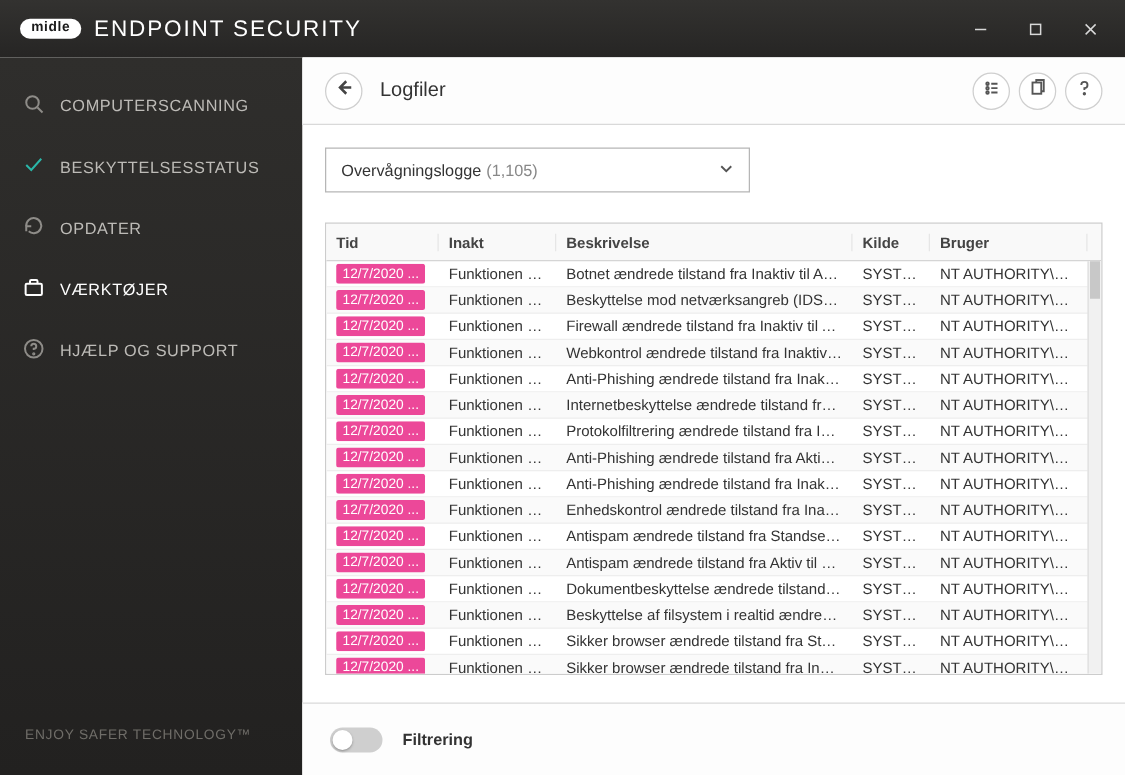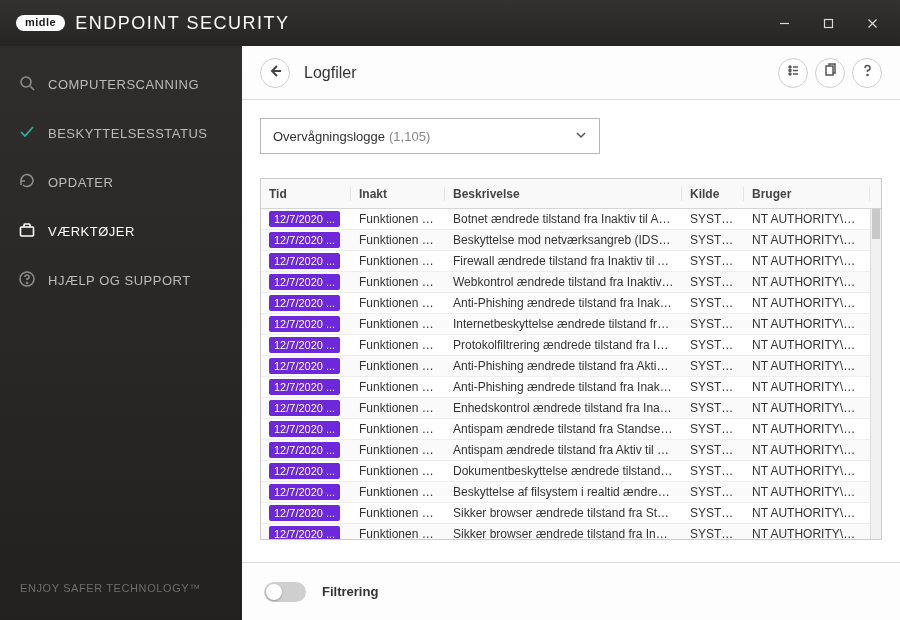--- a/index.html
+++ b/index.html
@@ -39,21 +39,21 @@
 
     .table-wrap { margin:24px 18px 0 18px; border:1px solid #ccc; height:362px; overflow:hidden; position:relative;}
     .table-head, .row { display:grid; grid-template-columns: 90px 94px 237px 62px 126px 9px; align-items:center;}
     .table-head { height:30px; background:#f9f9f9; border-bottom:1px solid #d5d5d5; font-size:12px; color:#444; font-weight:600;}
     .th { padding:0 8px; border-right:1px solid #e6e6e6;}
     .th:last-child{border:none;}
     .rows { height: calc(100% - 30px); overflow:hidden;}
     .row { height:21px; font-size:12px; color:#333; border-bottom:1px solid #eee; white-space:nowrap;}
     .row > div { padding:0 8px; overflow:hidden; text-overflow:ellipsis;}
     .row:nth-child(even){ background:#fafafa;}
-    .tid-badge { background:#6d28d9; color:#fff; font-size:11px; border-radius:2px; padding:1px 5px; display:inline-block; line-height:14px;}
+    .tid-badge { background:#ec4899; color:#fff; font-size:11px; border-radius:2px; padding:1px 5px; display:inline-block; line-height:14px;}
     .scroll-track { position:absolute; right:0; top:30px; bottom:0; width:11px; background:#f1f1f1; border-left:1px solid #ddd;}
     .scroll-thumb { position:absolute; left:1px; right:1px; top:0; height:30px; background:#c8c8c8;}
 
     .footer { height:58px; border-top:1px solid #d9d9d9; display:flex; align-items:center; padding:0 22px; gap:16px; background:#fdfdfd; margin-top:auto;}
     .toggle { width:42px; height:20px; border-radius:10px; background:#cfcfcf; position:relative;}
     .toggle-knob{ width:16px; height:16px; border-radius:50%; background:#fff; position:absolute; top:2px; left:2px; box-shadow:0 1px 2px rgba(0,0,0,0.3);}
     .footer-label{ font-size:13px; font-weight:600; color:#333;}
   </style>
 </head>
 <body>

